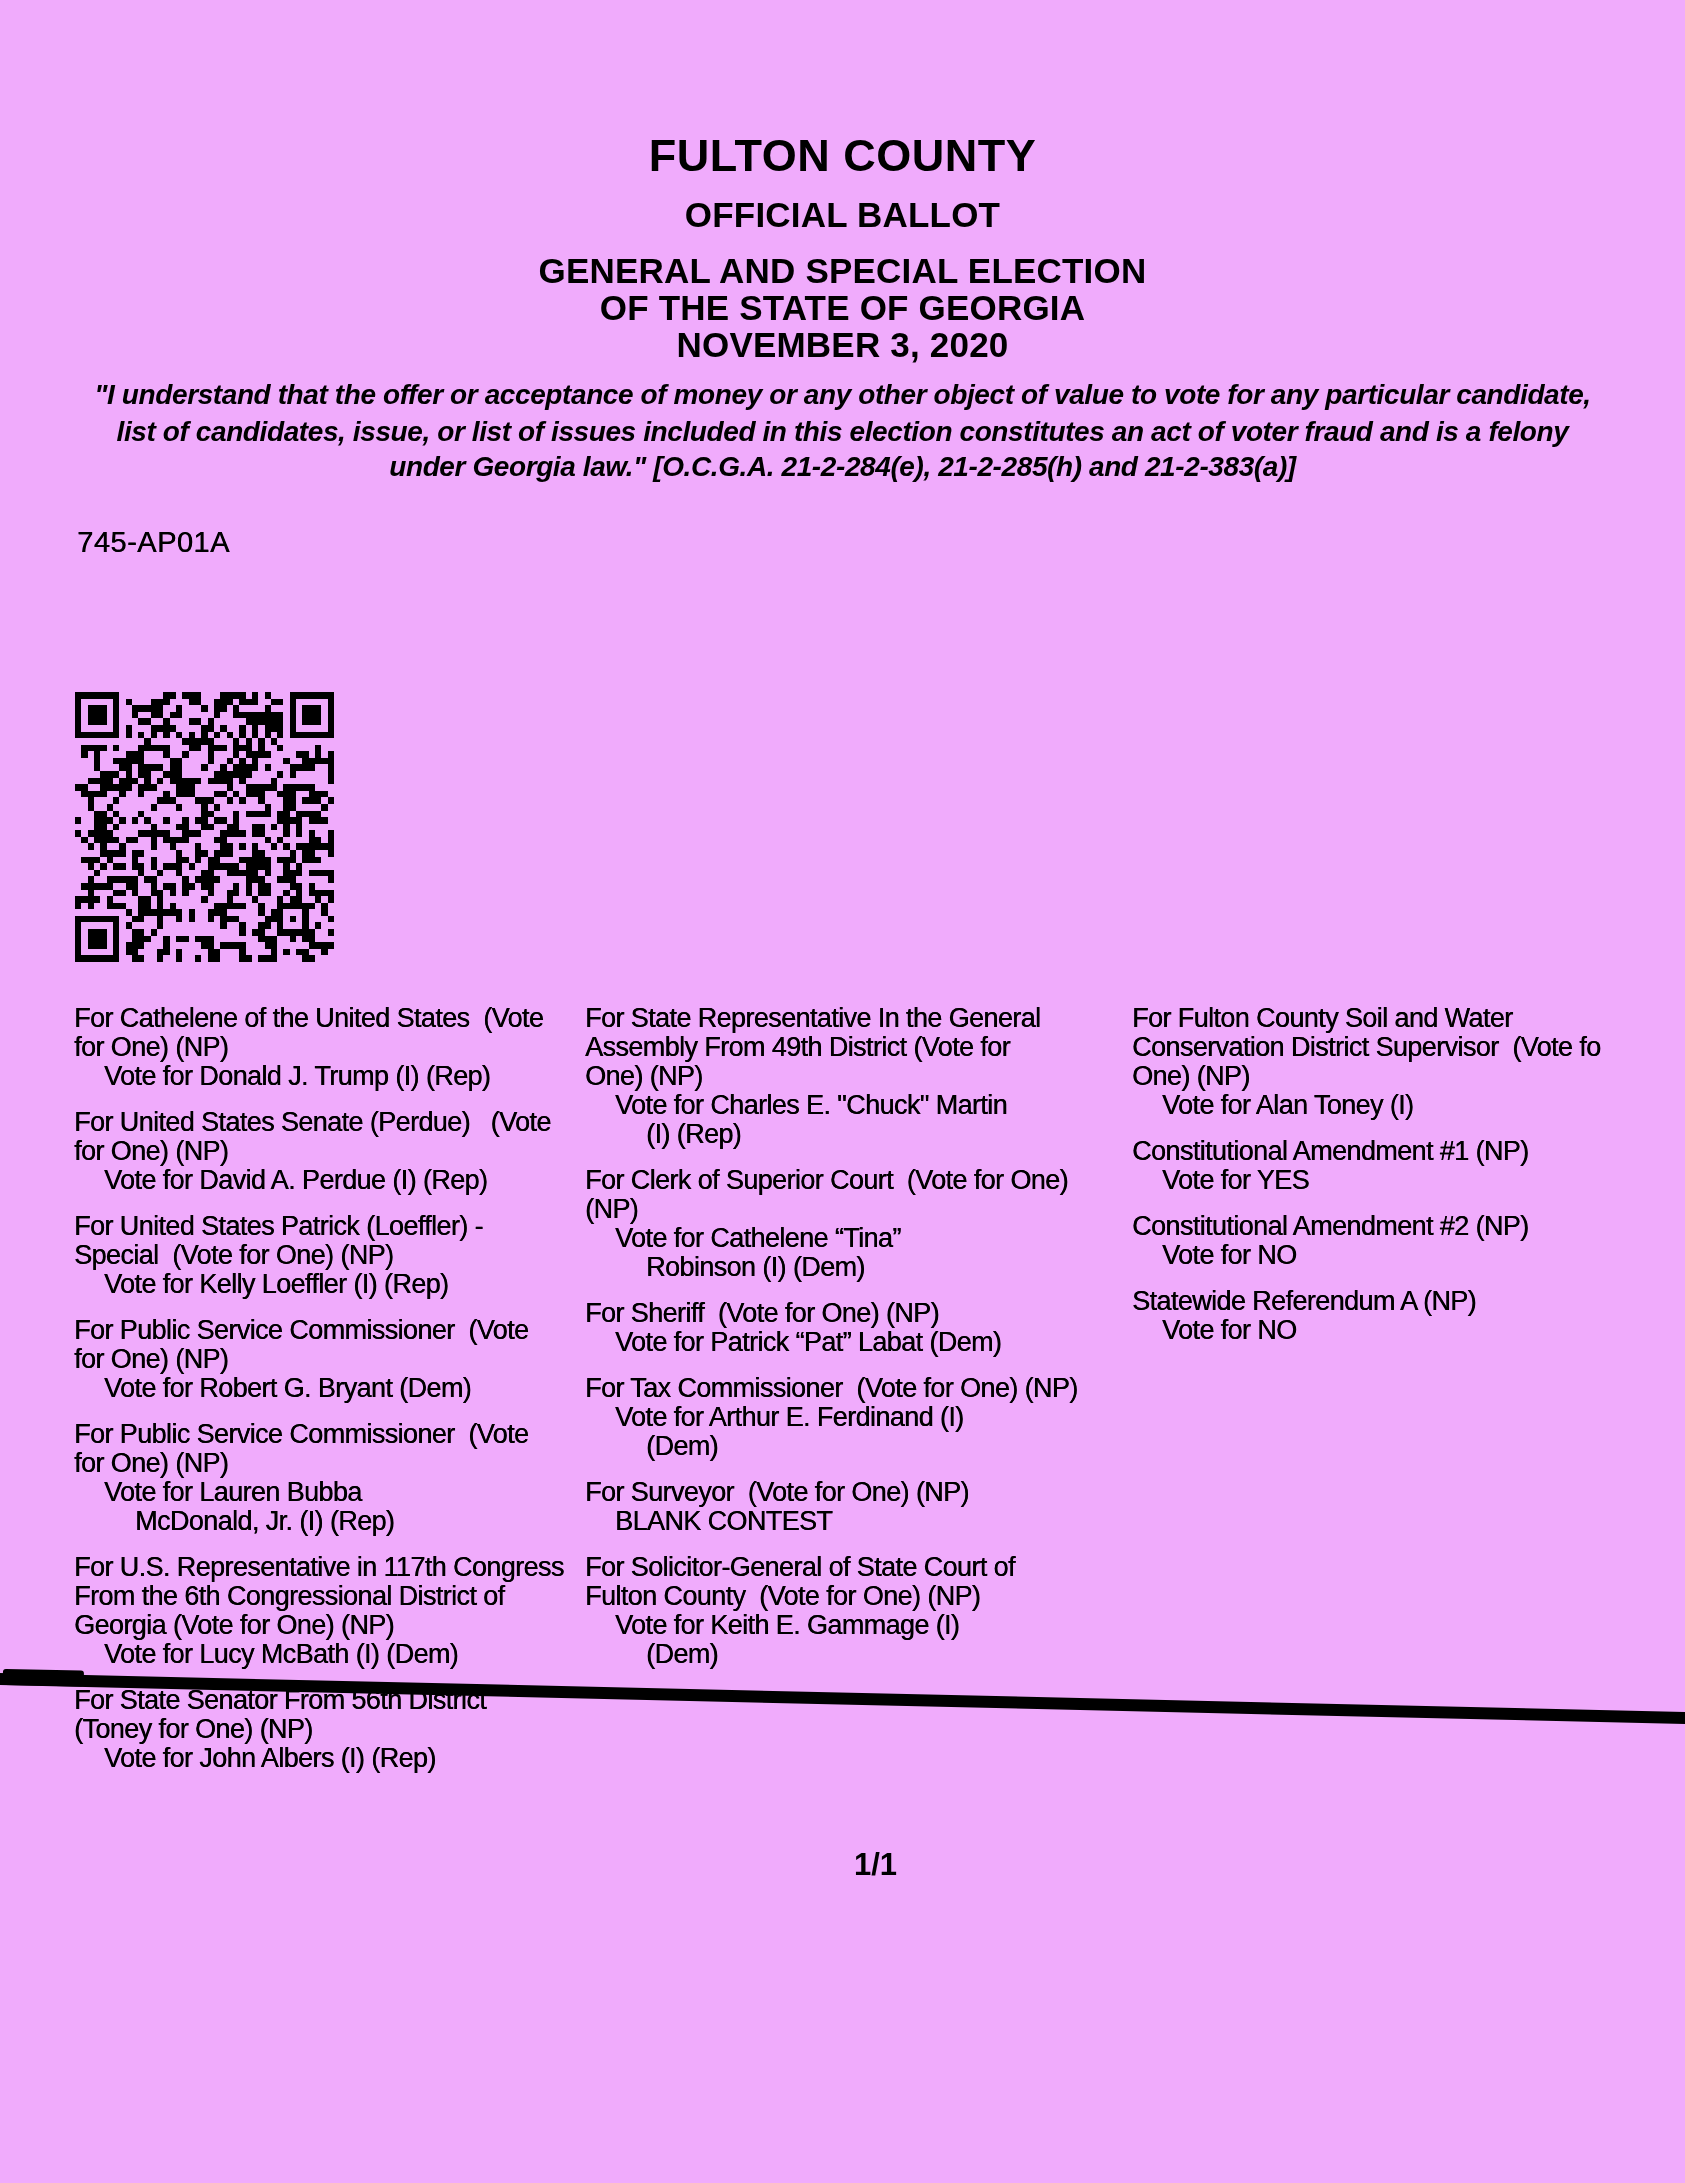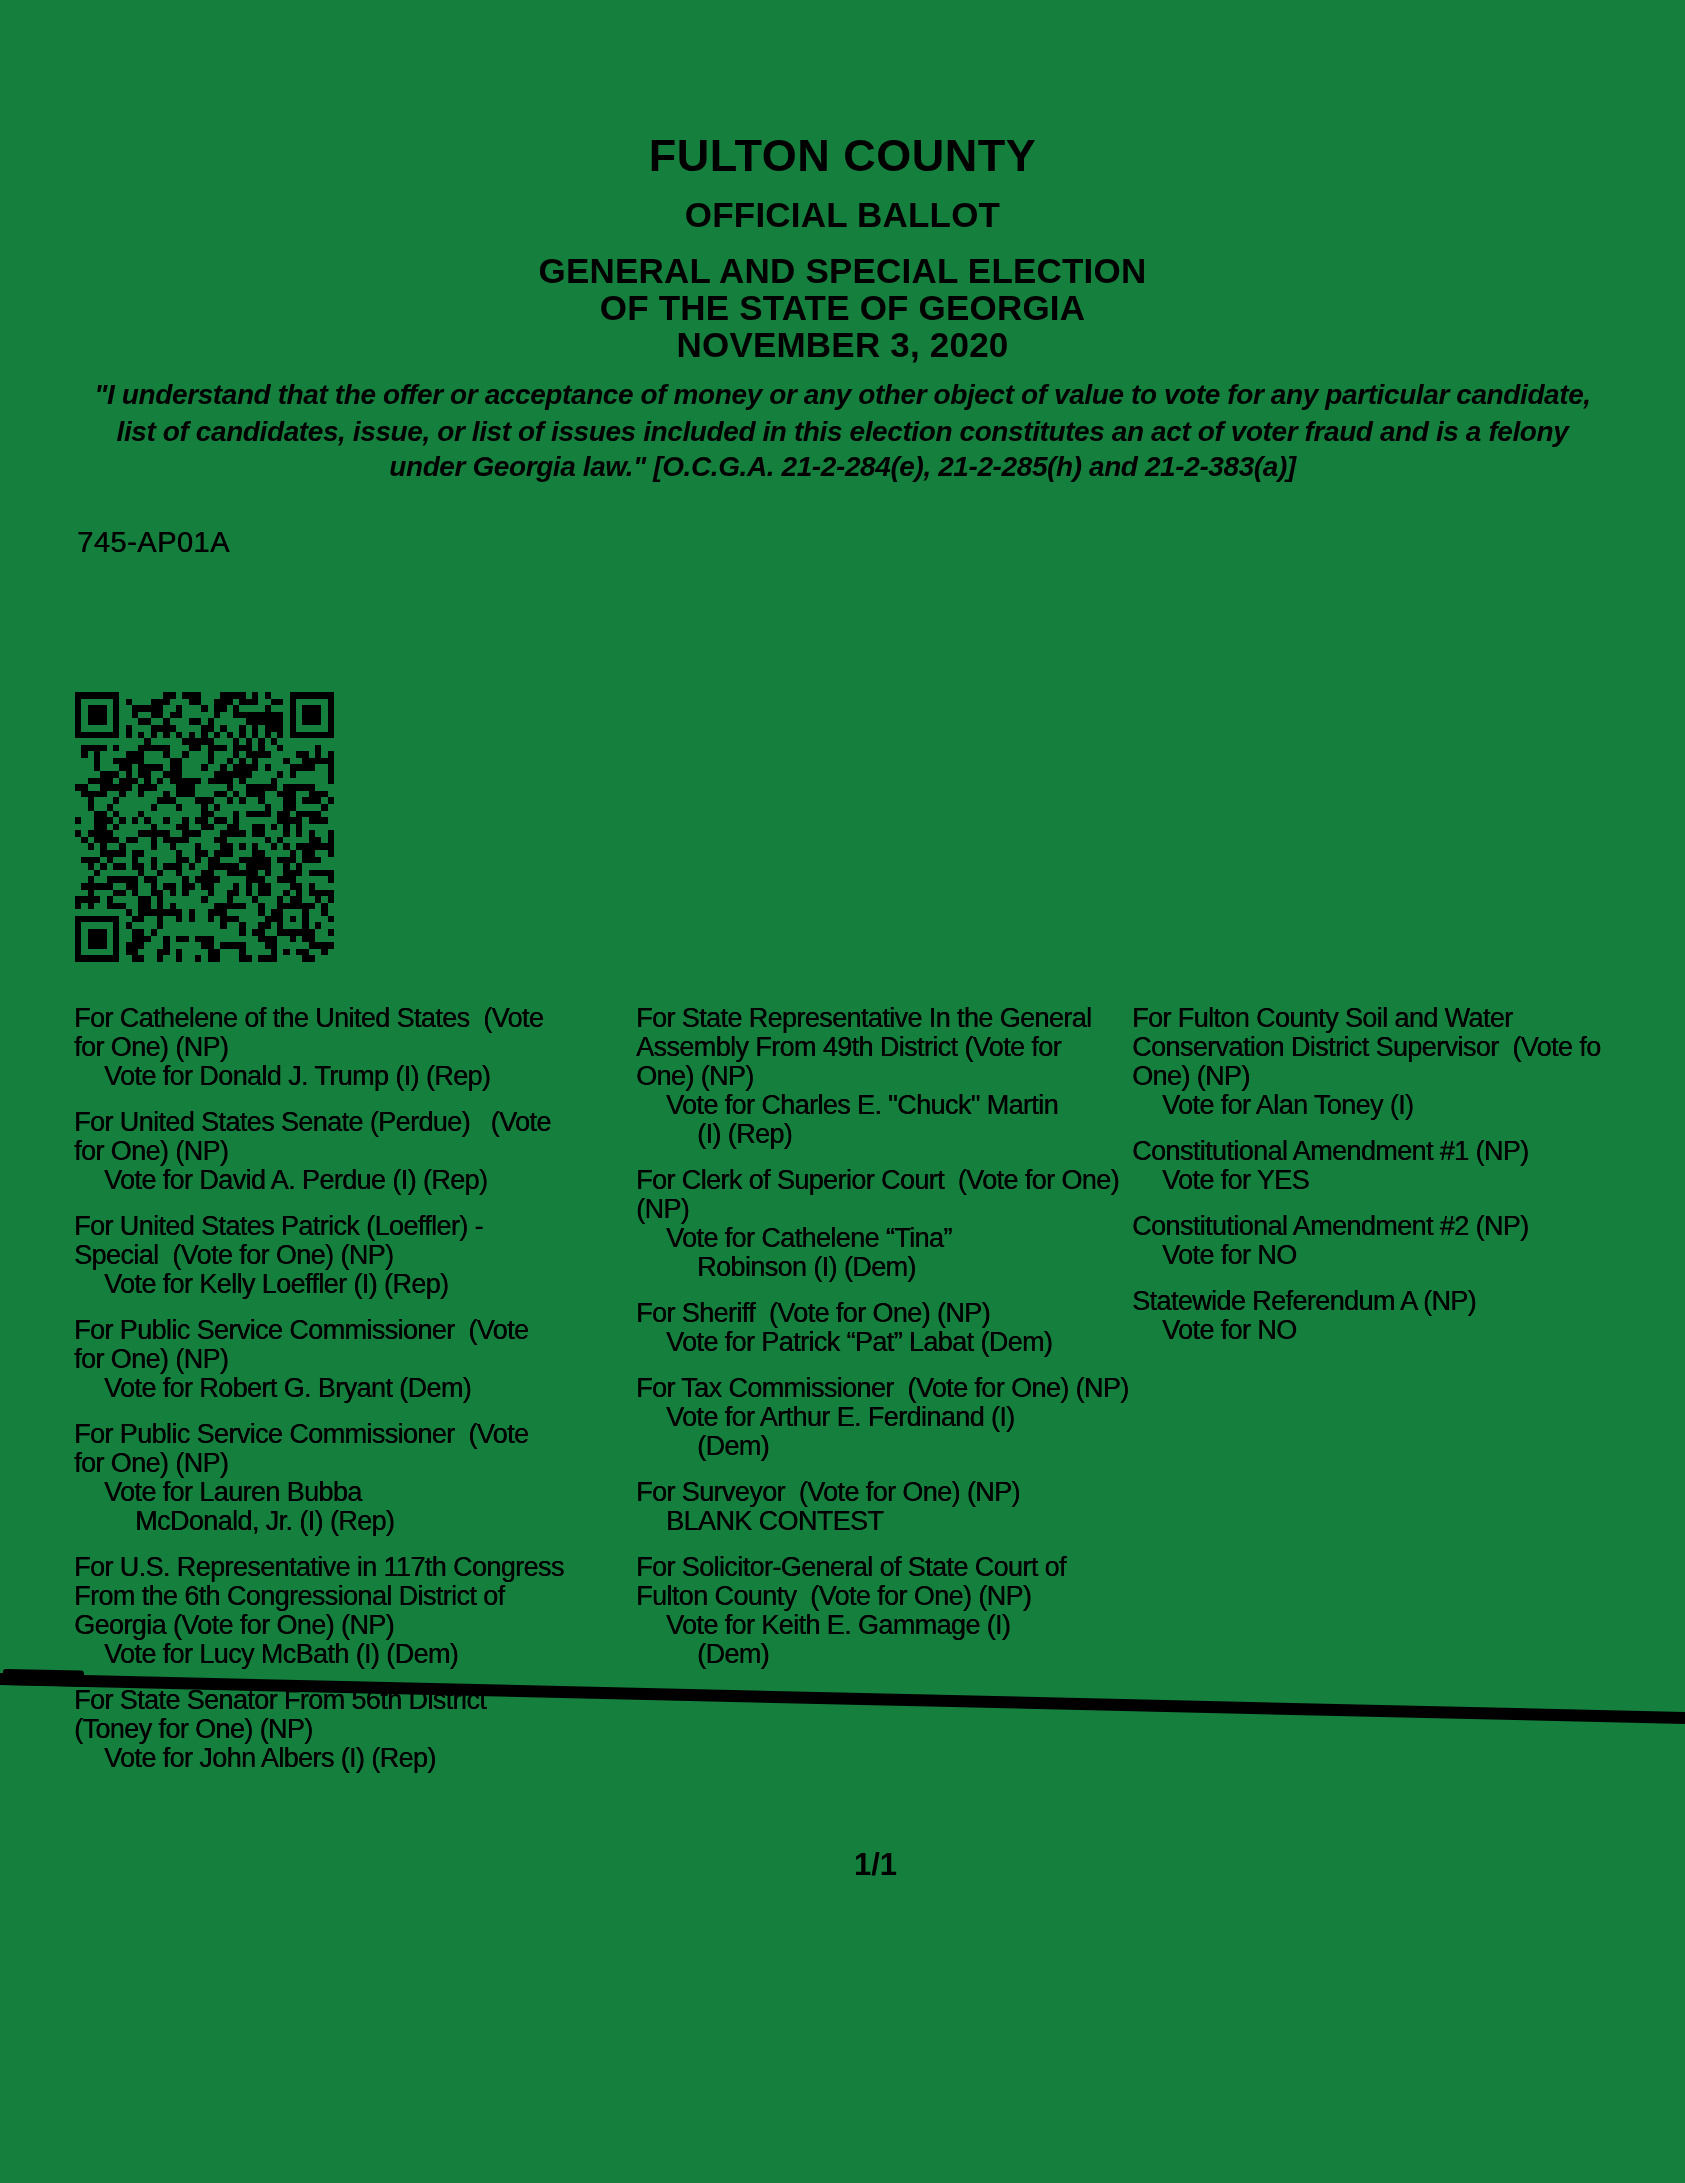--- a/index.html
+++ b/index.html
@@ -1,17 +1,17 @@
 <!DOCTYPE html>
 <html><head>
 <meta charset="utf-8">
 <style>
   html,body{margin:0;padding:0;background:#fff;}
   .page{
-    position:relative;width:1685px;height:2184px;background:#15803d;
+    position:relative;width:1685px;height:2184px;background:#f0abfc;
     font-family:"Liberation Sans",sans-serif;color:#000;overflow:hidden;
   }
   
   .hline{position:absolute;left:0;right:0;text-align:center;font-weight:bold;white-space:pre;}
   .h-county{top:130px;font-size:45px;letter-spacing:0.5px;}
   .h-sub{font-size:35px;letter-spacing:0.2px;}
   .h-ballot{top:195px;}
   .h-gen{top:251px;}
   .h-state{top:288px;}
   .h-nov{top:325px;}
@@ -23,21 +23,21 @@
   .d0{top:379px;} .d1{top:416px;} .d2{top:451px;}
   
   .code{position:absolute;left:77px;top:526px;font-size:29px;letter-spacing:0.5px;
         text-shadow:0.5px 0 0 #000;white-space:pre;}
   
   .qr{position:absolute;left:75px;top:692px;}
   
   .col{position:absolute;top:1004px;font-size:27px;line-height:29px;
        letter-spacing:-0.6px;text-shadow:0.4px 0 0 #000;}
   .col1{left:74px;width:505px;}
-  .col2{left:636px;width:540px;}
+  .col2{left:585px;width:540px;}
   .col3{left:1132px;width:535px;}
   .contest{margin-bottom:17px;}
   .line{white-space:pre;}
   .i0{padding-left:0;}
   .i1{padding-left:30px;}
   .i2{padding-left:61px;}
   
   .strike{position:absolute;left:-5px;top:1673px;width:1699px;height:12px;background:#000;
           transform:rotate(1.32deg);transform-origin:0 0;}
   .strike-blob{position:absolute;left:3px;top:1669px;width:81px;height:16px;background:#000;

